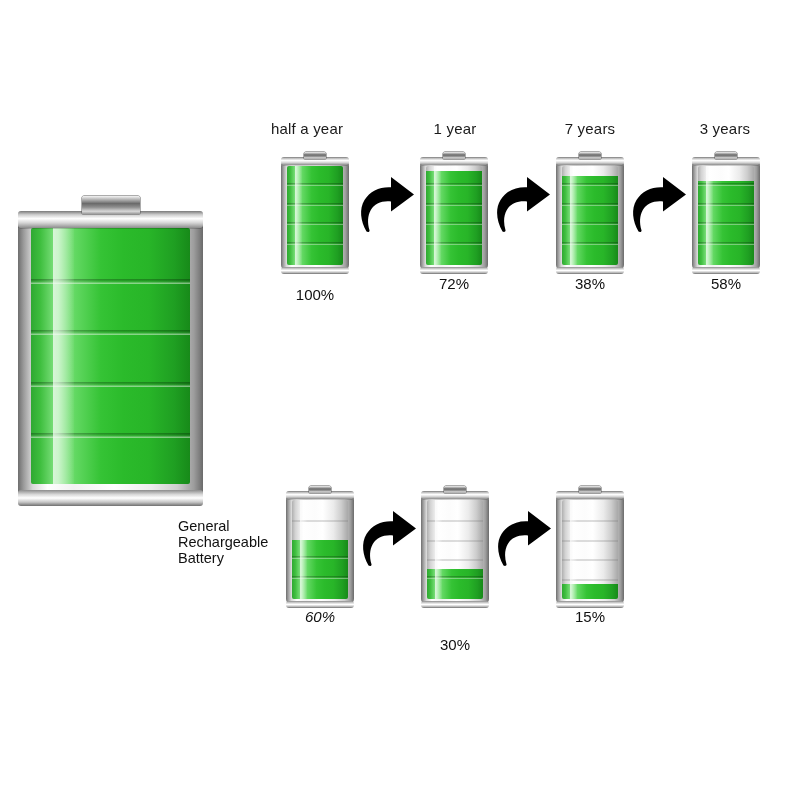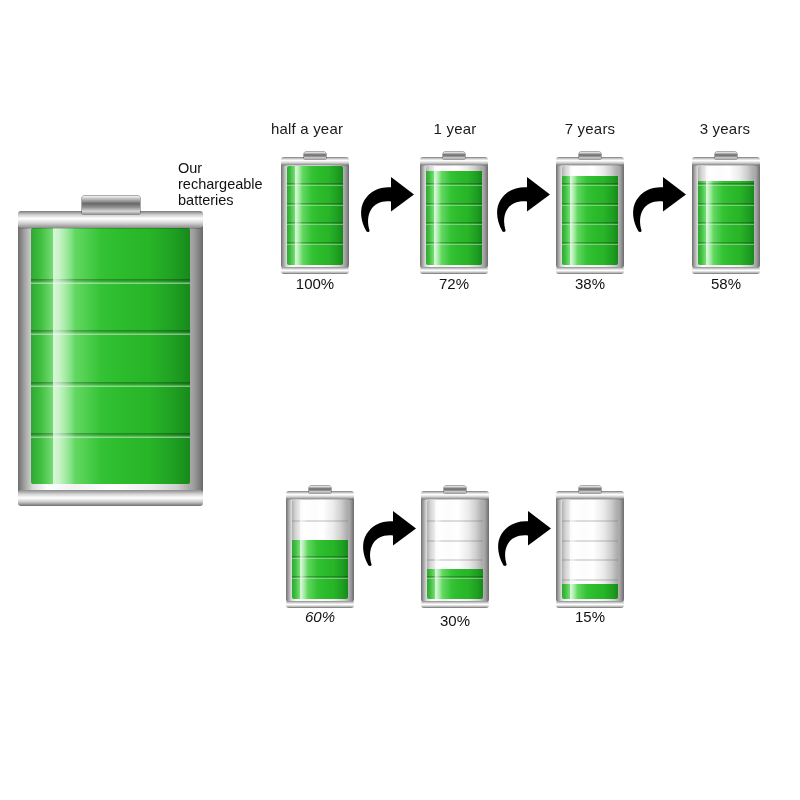--- a/index.html
+++ b/index.html
@@ -155,25 +155,20 @@
           <div class="seg-line" style="top: 20%; height: 5px;"></div>
           <div class="seg-line" style="top: 40%; height: 5px;"></div>
           <div class="seg-line" style="top: 60%; height: 5px;"></div>
           <div class="seg-line" style="top: 80%; height: 5px;"></div>
         </div>
       <div class="well-gloss"></div>
     </div>
     <div class="bat-foot" style="bottom:0px; height:16px;"></div>
   </div>
 
-  <div class="side-label" style="left:178px; top:160px; width:110px;">
-    <div>Our</div>
-    <div>rechargeable</div>
-    <div>batteries</div>
-  </div>
 
   <div class="time-label" style="left:247px; top:120px; width:120px;">half a year</div>
   <div class="time-label" style="left:395px; top:120px; width:120px;">1 year</div>
   <div class="time-label" style="left:530px; top:120px; width:120px;">7 years</div>
   <div class="time-label" style="left:665px; top:120px; width:120px;">3 years</div>
 
   <div class="battery small-battery" style="left:281px; top:152px; width:68px; height:122px;">
       <div class="bat-cap" style="top: 0px; width: 22px; height: 7px;"></div>
       <div class="bat-collar" style="top: 5px; height: 8px;"></div>
       <div class="bat-body" style="top: 9px; bottom: 4px;"></div>
@@ -243,41 +238,46 @@
           <div class="seg-line" style="bottom: 23.5294%; top: auto;"></div>
           <div class="seg-line" style="bottom: 47.0588%; top: auto;"></div>
           <div class="seg-line" style="bottom: 70.5882%; top: auto;"></div>
           <div class="seg-line" style="bottom: 94.1176%; top: auto;"></div>
         </div>
         <div class="well-gloss"></div>
       </div>
       <div class="bat-foot" style="bottom: 0px; height: 7px;"></div>
     </div>
 
-  <div class="pct-label" style="left:255px; top:275px; width:120px;">100%</div>
+  <div class="pct-label" style="left:255px; top:286px; width:120px;">100%</div>
   <div class="pct-label" style="left:394px; top:275px; width:120px;">72%</div>
   <div class="pct-label" style="left:530px; top:275px; width:120px;">38%</div>
   <div class="pct-label" style="left:666px; top:275px; width:120px;">58%</div>
 
   <div class="arrow" style="left:358px; top:172px; width:60px; height:62px;">
     <svg viewBox="0 0 60 62" width="60" height="62" aria-hidden="true">
       <path fill="#000000" d="M8.5,59.5 C2.5,49 1,37 6.5,28 C12,19 22,14.5 33,15.2 L33,5 L56,22.5 L33,39.5 L33,29.5 C24,28.5 16.5,31.5 12.8,38 C9.6,43.6 9.3,51 11.5,58.2 C11.9,59.6 10.2,60.6 8.5,59.5 Z"></path>
     </svg>
   </div>
   <div class="arrow" style="left:494px; top:172px; width:60px; height:62px;">
     <svg viewBox="0 0 60 62" width="60" height="62" aria-hidden="true">
       <path fill="#000000" d="M8.5,59.5 C2.5,49 1,37 6.5,28 C12,19 22,14.5 33,15.2 L33,5 L56,22.5 L33,39.5 L33,29.5 C24,28.5 16.5,31.5 12.8,38 C9.6,43.6 9.3,51 11.5,58.2 C11.9,59.6 10.2,60.6 8.5,59.5 Z"></path>
     </svg>
   </div>
   <div class="arrow" style="left:630px; top:172px; width:60px; height:62px;">
     <svg viewBox="0 0 60 62" width="60" height="62" aria-hidden="true">
       <path fill="#000000" d="M8.5,59.5 C2.5,49 1,37 6.5,28 C12,19 22,14.5 33,15.2 L33,5 L56,22.5 L33,39.5 L33,29.5 C24,28.5 16.5,31.5 12.8,38 C9.6,43.6 9.3,51 11.5,58.2 C11.9,59.6 10.2,60.6 8.5,59.5 Z"></path>
     </svg>
   </div>
 
+  <div class="side-label" style="left:178px; top:518px; width:115px;">
+    <div>General</div>
+    <div>Rechargeable</div>
+    <div>Battery</div>
+  </div>
 
   <div class="battery small-battery" style="left:286px; top:486px; width:68px; height:122px;">
       <div class="bat-cap" style="top: 0px; width: 22px; height: 7px;"></div>
       <div class="bat-collar" style="top: 5px; height: 8px;"></div>
       <div class="bat-body" style="top: 9px; bottom: 4px;"></div>
       <div class="bat-well" style="inset: 14px 6px 9px;">
         <div class="seg-line-grey" style="top: 20%;"></div>
         <div class="seg-line-grey" style="top: 40%;"></div>
         <div class="seg-line-grey" style="top: 60%;"></div>
         <div class="seg-line-grey" style="top: 80%;"></div>
@@ -314,21 +314,21 @@
         <div class="seg-line-grey" style="top: 40%;"></div>
         <div class="seg-line-grey" style="top: 60%;"></div>
         <div class="seg-line-grey" style="top: 80%;"></div>
         <div class="bat-fill" style="height: 15%;"></div>
         <div class="well-gloss"></div>
       </div>
       <div class="bat-foot" style="bottom: 0px; height: 7px;"></div>
     </div>
 
   <div class="pct-label" style="left:260px; top:608px; width:120px;font-style:italic;">60%</div>
-  <div class="pct-label" style="left:395px; top:612px; width:120px;">30%</div>
+  <div class="pct-label" style="left:395px; top:636px; width:120px;">30%</div>
   <div class="pct-label" style="left:530px; top:608px; width:120px;">15%</div>
 
   <div class="arrow" style="left:360px; top:506px; width:60px; height:62px;">
     <svg viewBox="0 0 60 62" width="60" height="62" aria-hidden="true">
       <path fill="#000000" d="M8.5,59.5 C2.5,49 1,37 6.5,28 C12,19 22,14.5 33,15.2 L33,5 L56,22.5 L33,39.5 L33,29.5 C24,28.5 16.5,31.5 12.8,38 C9.6,43.6 9.3,51 11.5,58.2 C11.9,59.6 10.2,60.6 8.5,59.5 Z"></path>
     </svg>
   </div>
   <div class="arrow" style="left:495px; top:506px; width:60px; height:62px;">
     <svg viewBox="0 0 60 62" width="60" height="62" aria-hidden="true">
       <path fill="#000000" d="M8.5,59.5 C2.5,49 1,37 6.5,28 C12,19 22,14.5 33,15.2 L33,5 L56,22.5 L33,39.5 L33,29.5 C24,28.5 16.5,31.5 12.8,38 C9.6,43.6 9.3,51 11.5,58.2 C11.9,59.6 10.2,60.6 8.5,59.5 Z"></path>

